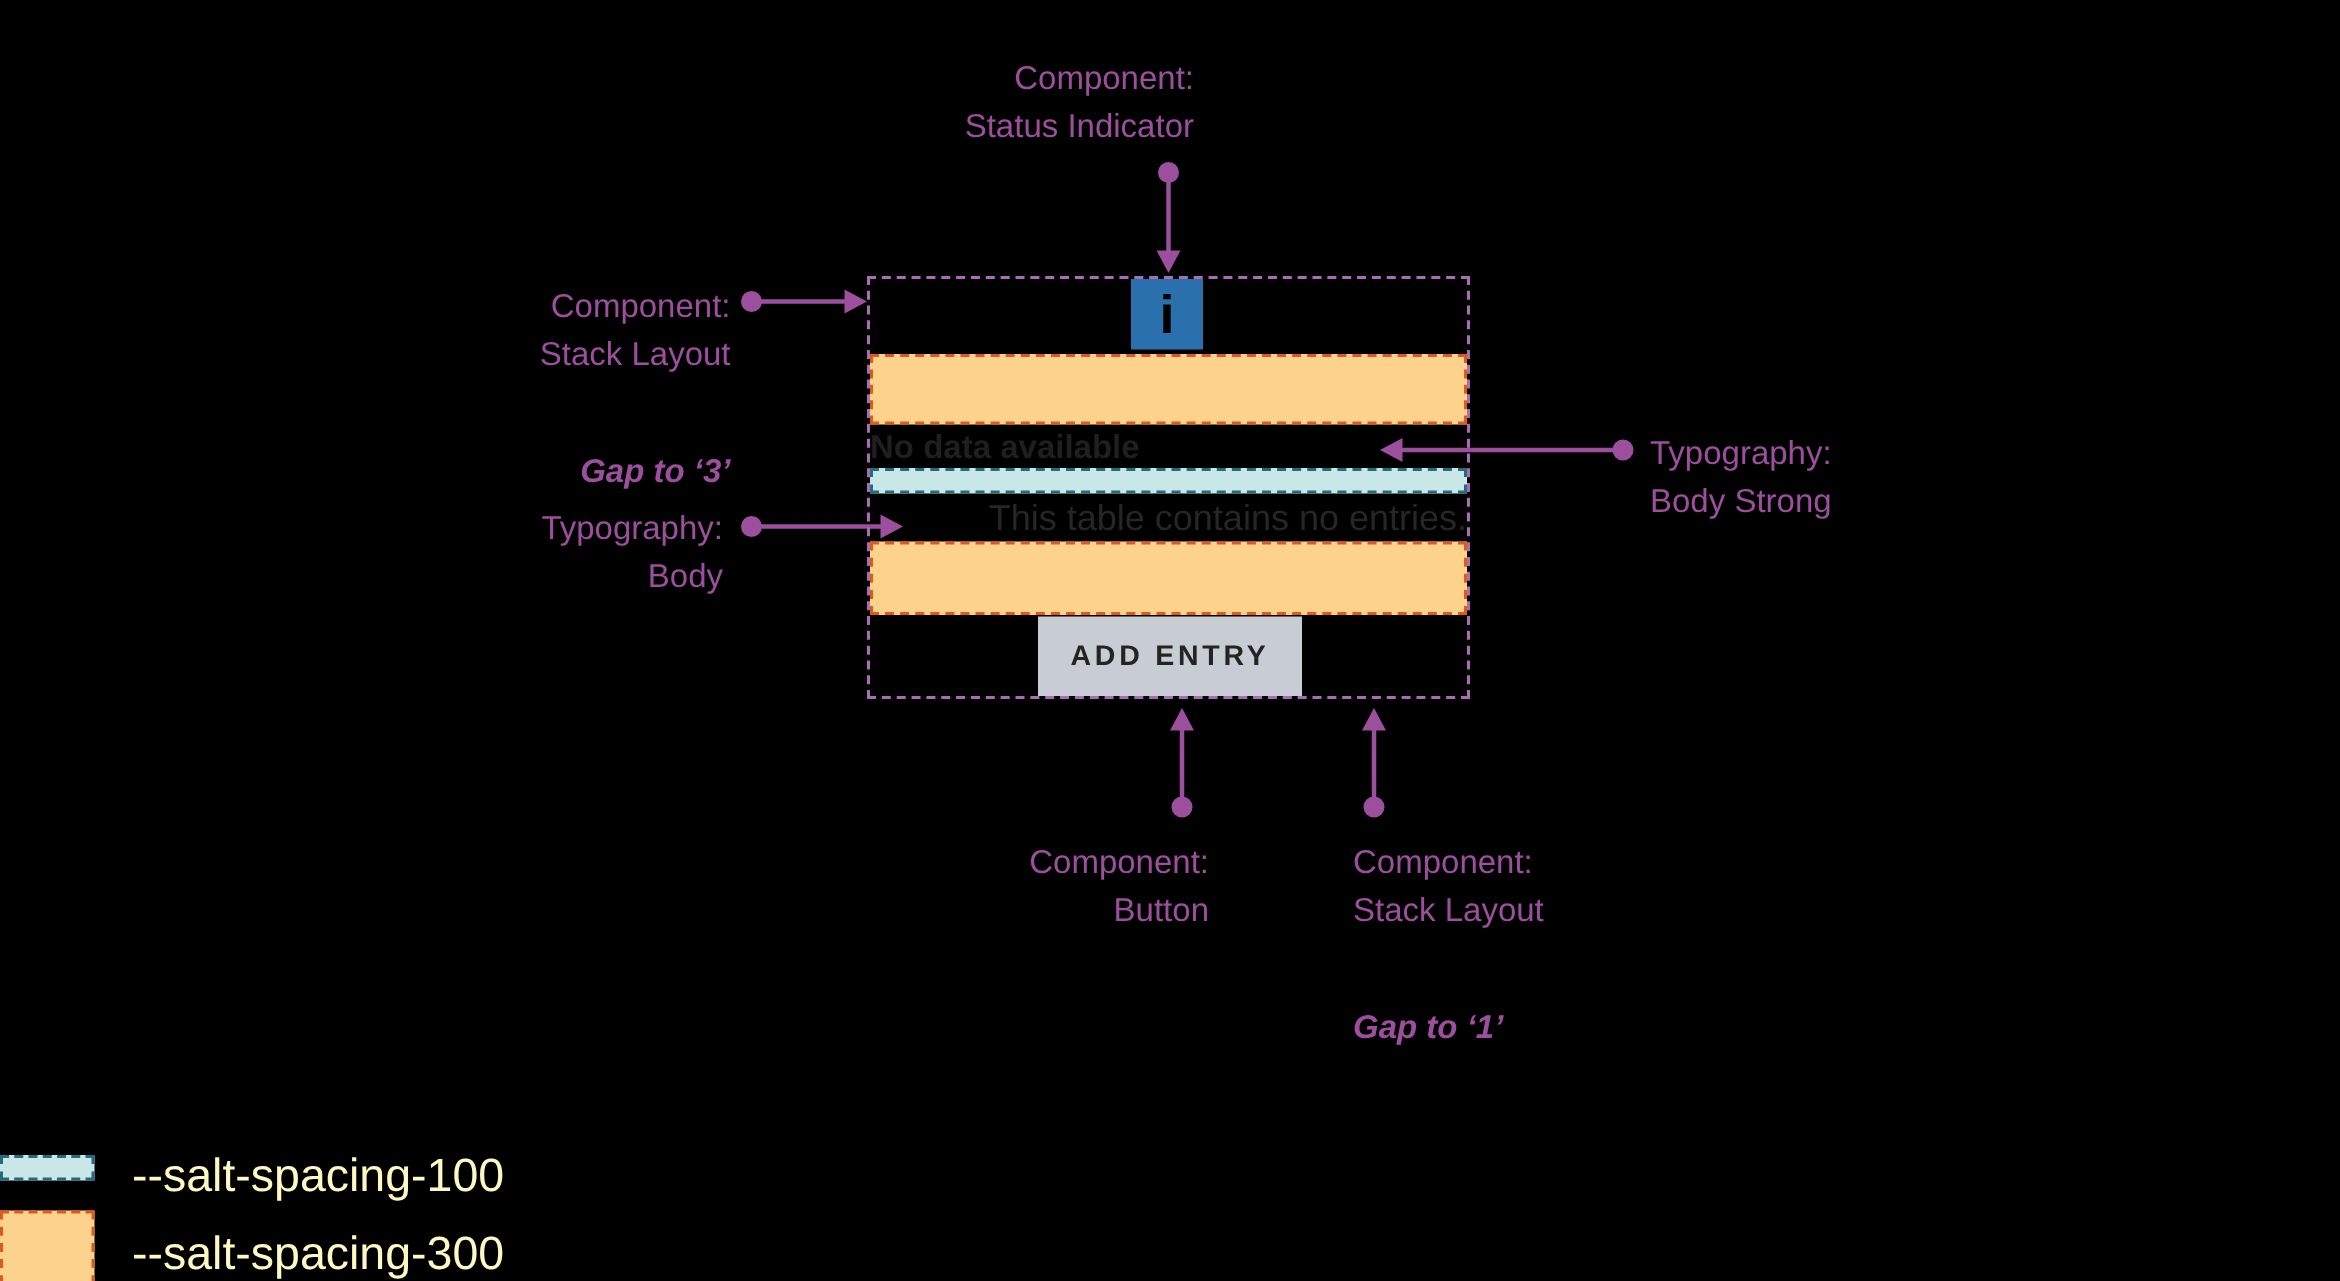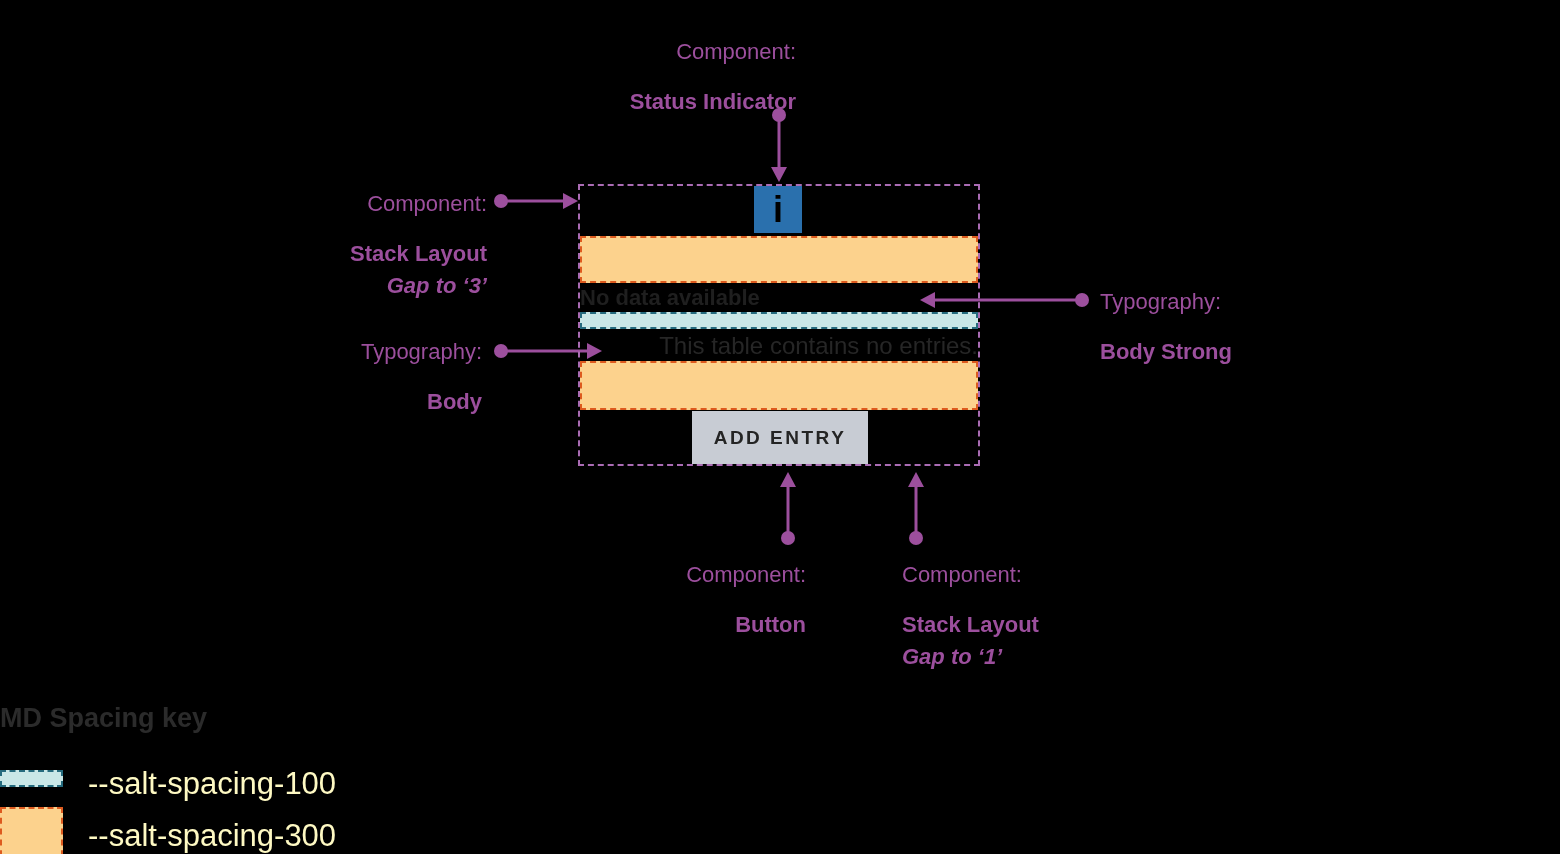--- a/index.html
+++ b/index.html
@@ -18,22 +18,22 @@
   html,body{background:var(--background);}
   .canvas{
     position:relative;width:1560px;height:854px;overflow:hidden;
     background:var(--background);
     font-family:"Liberation Sans","DejaVu Sans",sans-serif;
   }
   
   .ann{position:absolute;color:var(--annotation-purple);font-size:22px;line-height:32px;white-space:nowrap;}
   .ann.right{text-align:right;}
   .ann.left{text-align:left;}
-  .ann .strong{font-weight:bold;margin-top:18px;}
-  .ann .detail{font-weight:bold;font-style:italic;}
+  .ann .strong{font-weight:normal;}
+  .ann .detail{font-weight:bold;font-style:italic;margin-top:46px;}
   
   .arrows{position:absolute;left:0;top:0;pointer-events:none;}
   .arrow-line{stroke:var(--annotation-purple);stroke-width:3;}
   .arrow-dot,.arrow-head{fill:var(--annotation-purple);}
   
   .empty-state{
     position:absolute;left:578px;top:184px;width:402px;height:282px;
     border:2px dashed var(--container-border-purple);
   }
   .status-icon{
@@ -148,20 +148,19 @@
     </div>
     <div class="bar orange bar-top"></div>
     <div class="es-title">No data available</div>
     <div class="bar teal bar-100"></div>
     <div class="es-desc">This table contains no entries.</div>
     <div class="bar orange bar-bottom"></div>
     <button class="add-entry">ADD ENTRY</button>
   </div>
 
   <div class="legend">
-    <div class="legend-title">MD Spacing key</div>
     <span class="swatch swatch-100"></span>
     <span class="legend-label l100">--salt-spacing-100</span>
     <span class="swatch swatch-300"></span>
     <span class="legend-label l300">--salt-spacing-300</span>
   </div>
 
 </div>
 
 </body></html>

